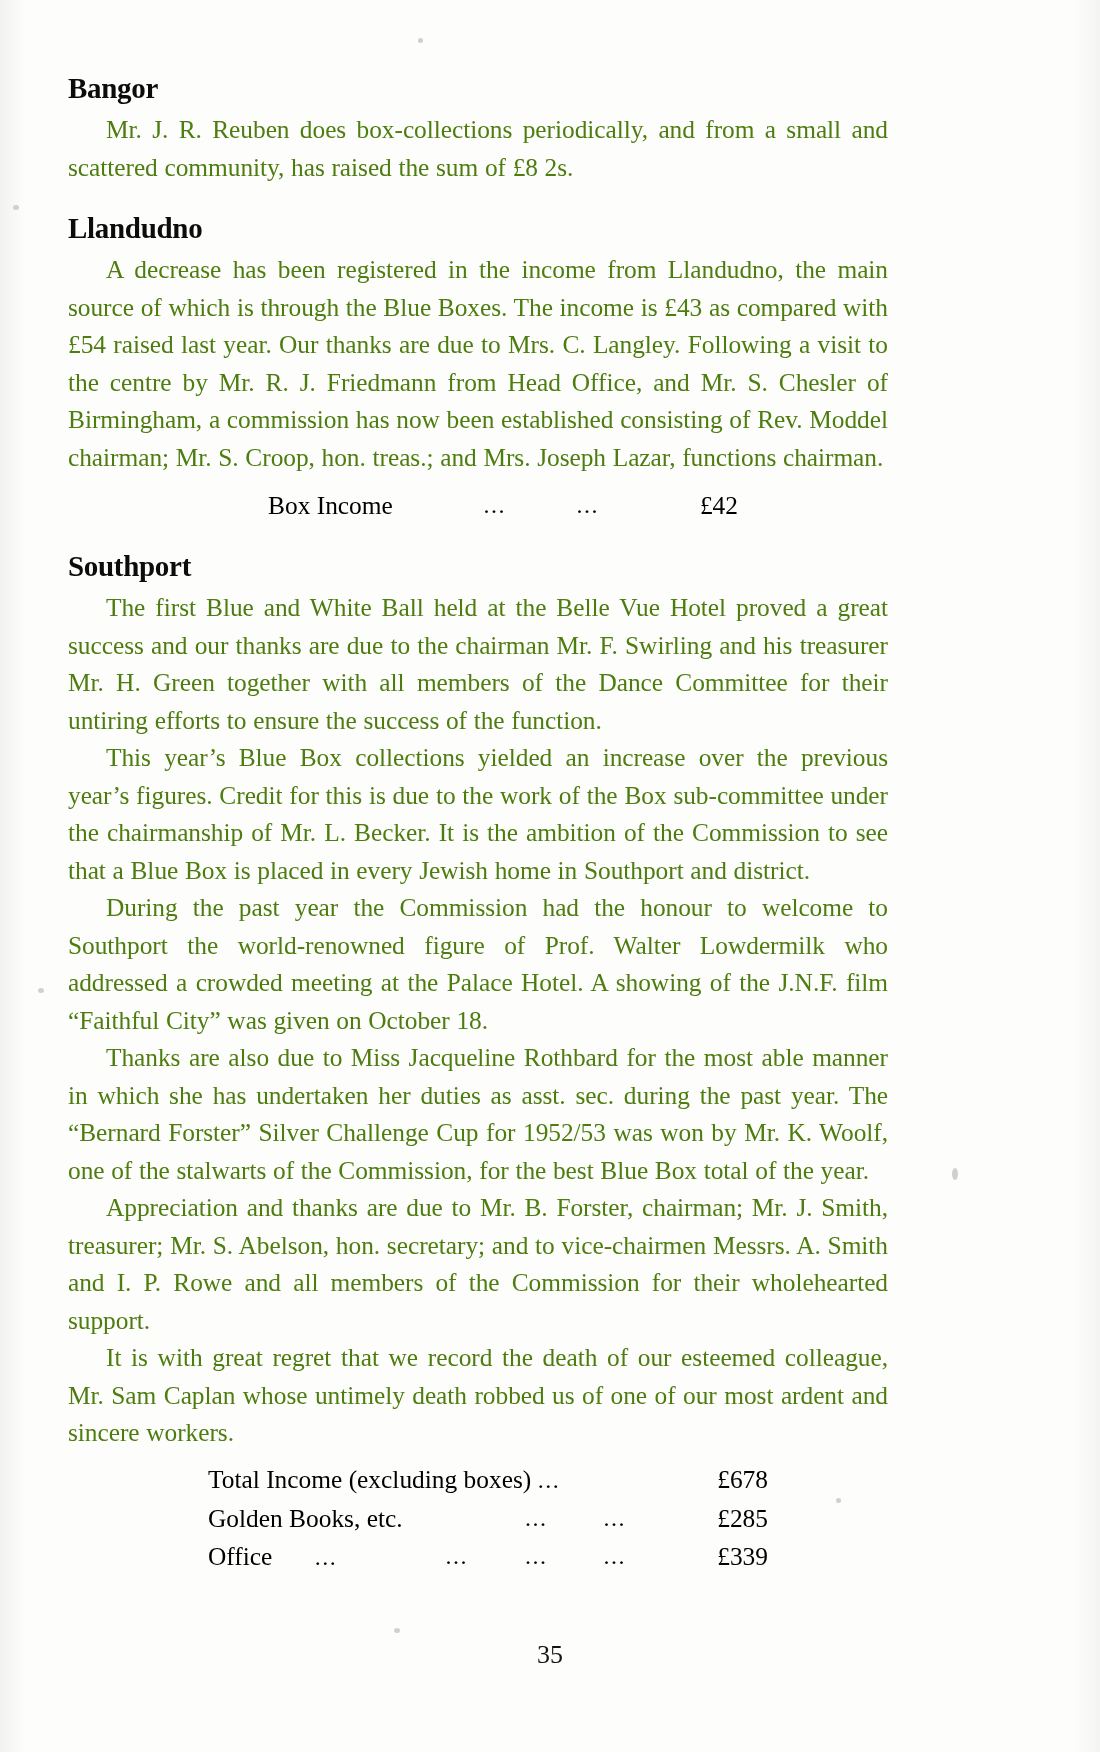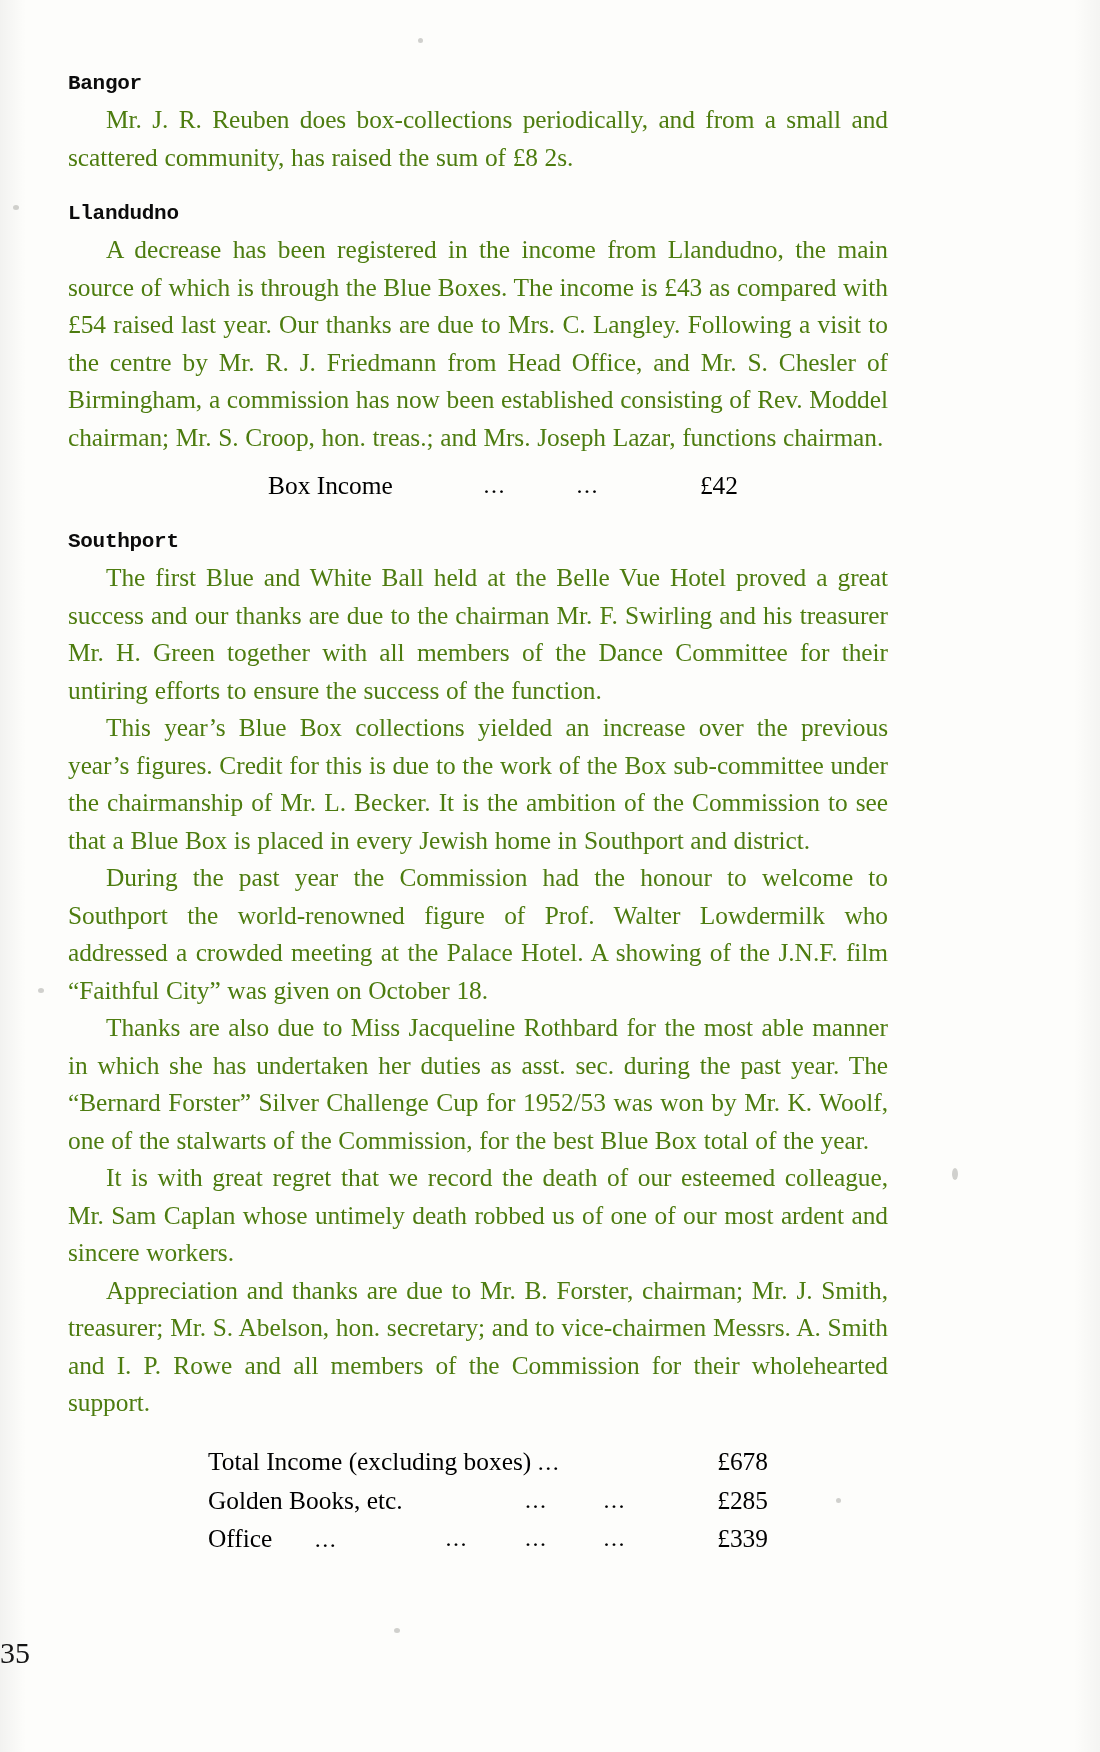--- a/index.html
+++ b/index.html
@@ -17,23 +17,23 @@
     font-family: "Liberation Serif", "DejaVu Serif", serif;
     color: #141414;
   }
   .content {
     position: absolute;
     left: 68px;
     top: 72px;
     width: 820px;
   }
   .section-heading {
-    font-family: Liberation Mono, monospace;
+    font-family: Liberation Serif, serif;
     font-weight: bold;
-    font-size: 21px;
+    font-size: 29px;
     letter-spacing: -0.3px;
     margin: 0 0 6px 0;
     color: #0c0c0c;
   }
   .section-block {
     margin-bottom: 26px;
   }
   .section-block:last-child {
     margin-bottom: 0;
   }
@@ -76,33 +76,33 @@
     width: 470px;
     margin-left: 200px;
   }
   .figures.llandudno .fig-label { width: 165px; }
   .figures.llandudno .fig-dots { width: 85px; }
   .figures.llandudno .fig-amount { width: 95px; }
 
   .figures.southport {
     width: 560px;
     margin-left: 140px;
-    margin-top: 20px;
+    margin-top: 8px;
   }
   .figures.southport .fig-label { width: 215px; }
   .figures.southport .fig-dots { width: 85px; }
   .figures.southport .fig-amount { width: 105px; padding-left: 20px;}
 
   .page-number {
     position: absolute;
     left: 0;
     right: 0;
     bottom: 82px;
-    text-align: left;
-    font-size: 30px;
+    text-align: center;
+    font-size: 26px;
     color: #151515;
   }
   
   .speck {
     position: absolute;
     background: #b9b9b4;
     border-radius: 50%;
     opacity: 0.65;
   }
   .edge-shade {
@@ -158,22 +158,22 @@
         </tbody>
       </table>
     </div>
 
     <div class="section-block">
       <h2 class="section-heading">Southport</h2>
       <p class="body-par">The first Blue and White Ball held at the Belle Vue Hotel proved a great success and our thanks are due to the chairman Mr. F. Swirling and his treasurer Mr. H. Green together with all members of the Dance Committee for their untiring efforts to ensure the success of the function.</p>
       <p class="body-par">This year’s Blue Box collections yielded an increase over the previous year’s figures. Credit for this is due to the work of the Box sub-committee under the chairmanship of Mr. L. Becker. It is the ambition of the Commission to see that a Blue Box is placed in every Jewish home in Southport and district.</p>
       <p class="body-par">During the past year the Commission had the honour to welcome to Southport the world-renowned figure of Prof. Walter Lowdermilk who addressed a crowded meeting at the Palace Hotel. A showing of the J.N.F. film “Faithful City” was given on October 18.</p>
       <p class="body-par">Thanks are also due to Miss Jacqueline Rothbard for the most able manner in which she has undertaken her duties as asst. sec. during the past year. The “Bernard Forster” Silver Challenge Cup for 1952/53 was won by Mr. K. Woolf, one of the stalwarts of the Commission, for the best Blue Box total of the year.</p>
+      <p class="body-par">Appreciation and thanks are due to Mr. B. Forster, chairman; Mr. J. Smith, treasurer; Mr. S. Abelson, hon. secretary; and to vice-chairmen Messrs. A. Smith and I. P. Rowe and all members of the Commission for their wholehearted support.</p>
       <p class="body-par">It is with great regret that we record the death of our esteemed colleague, Mr. Sam Caplan whose untimely death robbed us of one of our most ardent and sincere workers.</p>
-      <p class="body-par">Appreciation and thanks are due to Mr. B. Forster, chairman; Mr. J. Smith, treasurer; Mr. S. Abelson, hon. secretary; and to vice-chairmen Messrs. A. Smith and I. P. Rowe and all members of the Commission for their wholehearted support.</p>
 
       <table class="figures southport">
         <tbody>
           <tr>
             <td class="fig-label" colspan="4">
               <span>Total Income (excluding boxes)</span>
               <span class="fig-dots">...</span>
             </td>
             <td class="fig-amount">£678</td>
           </tr>

